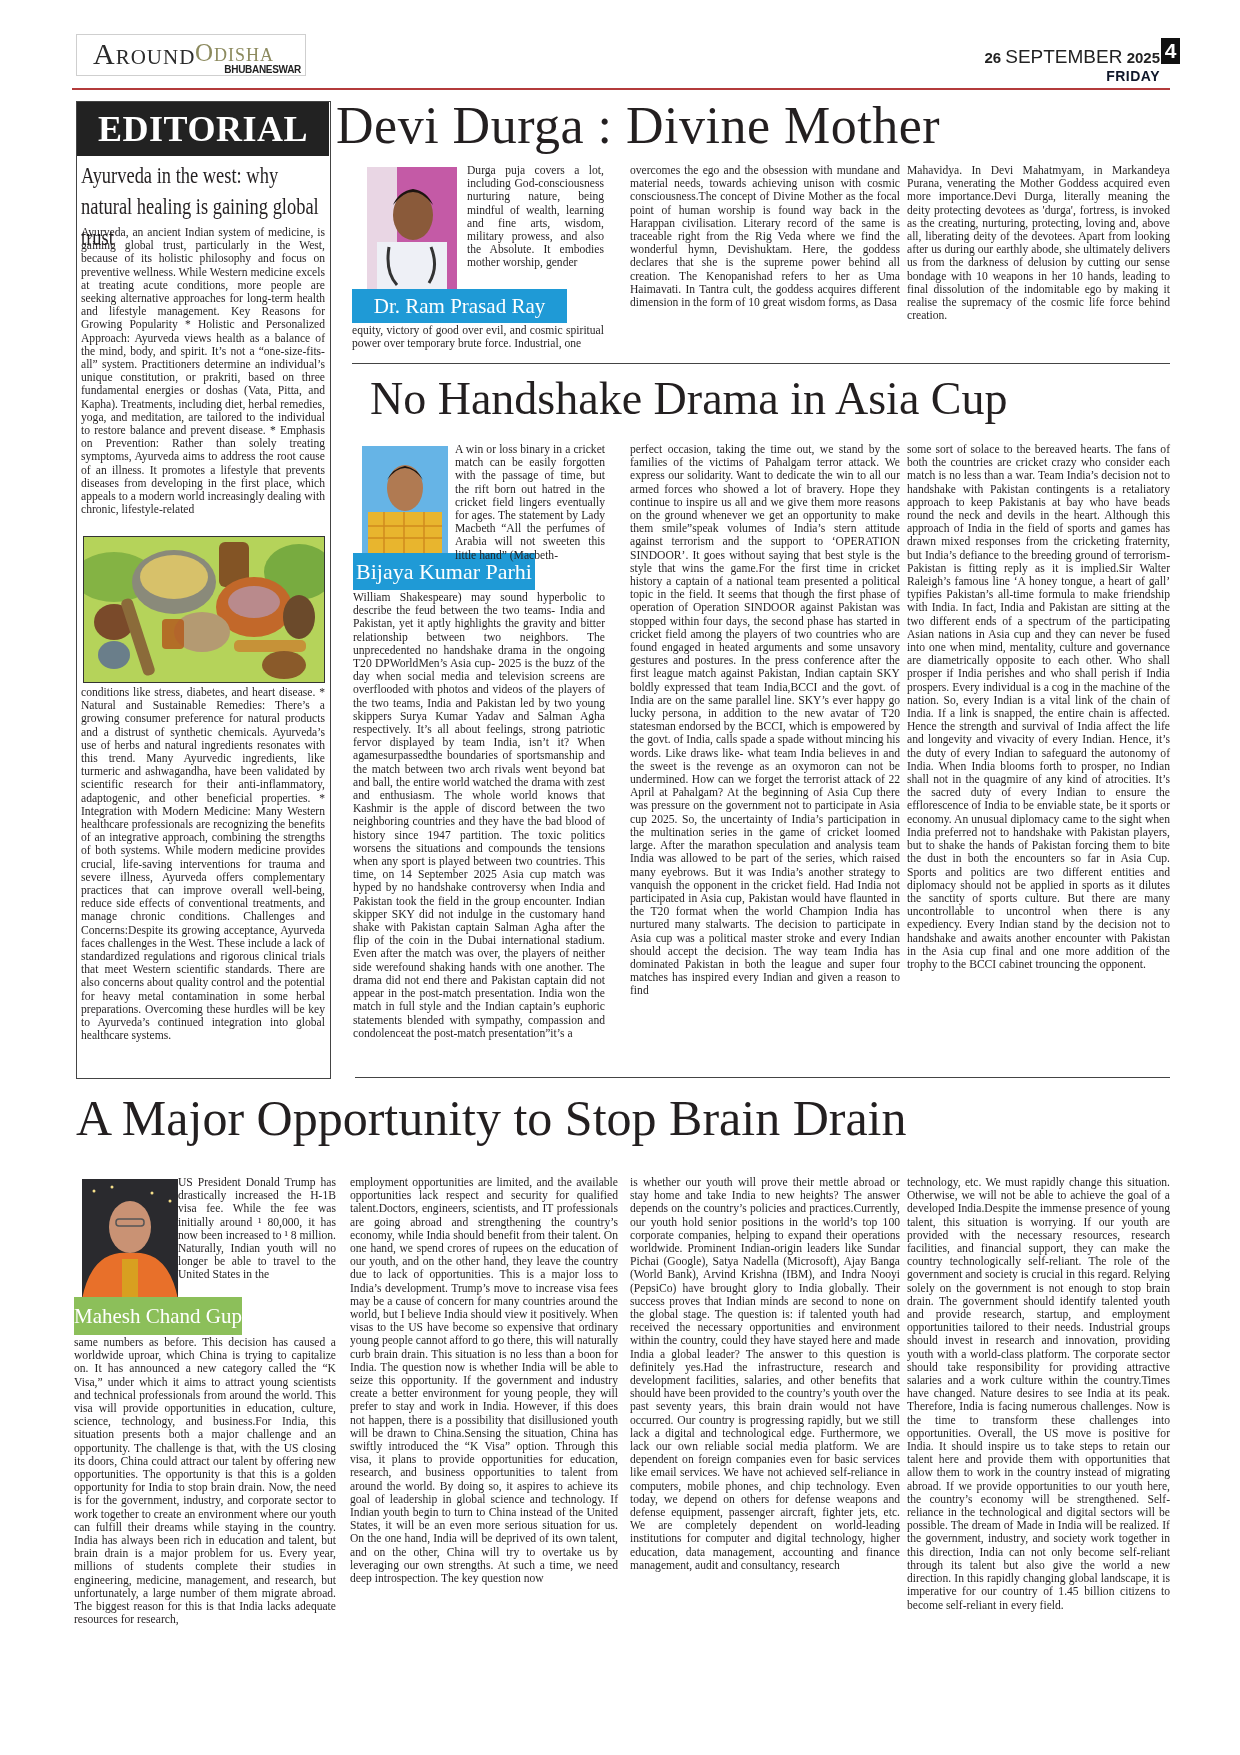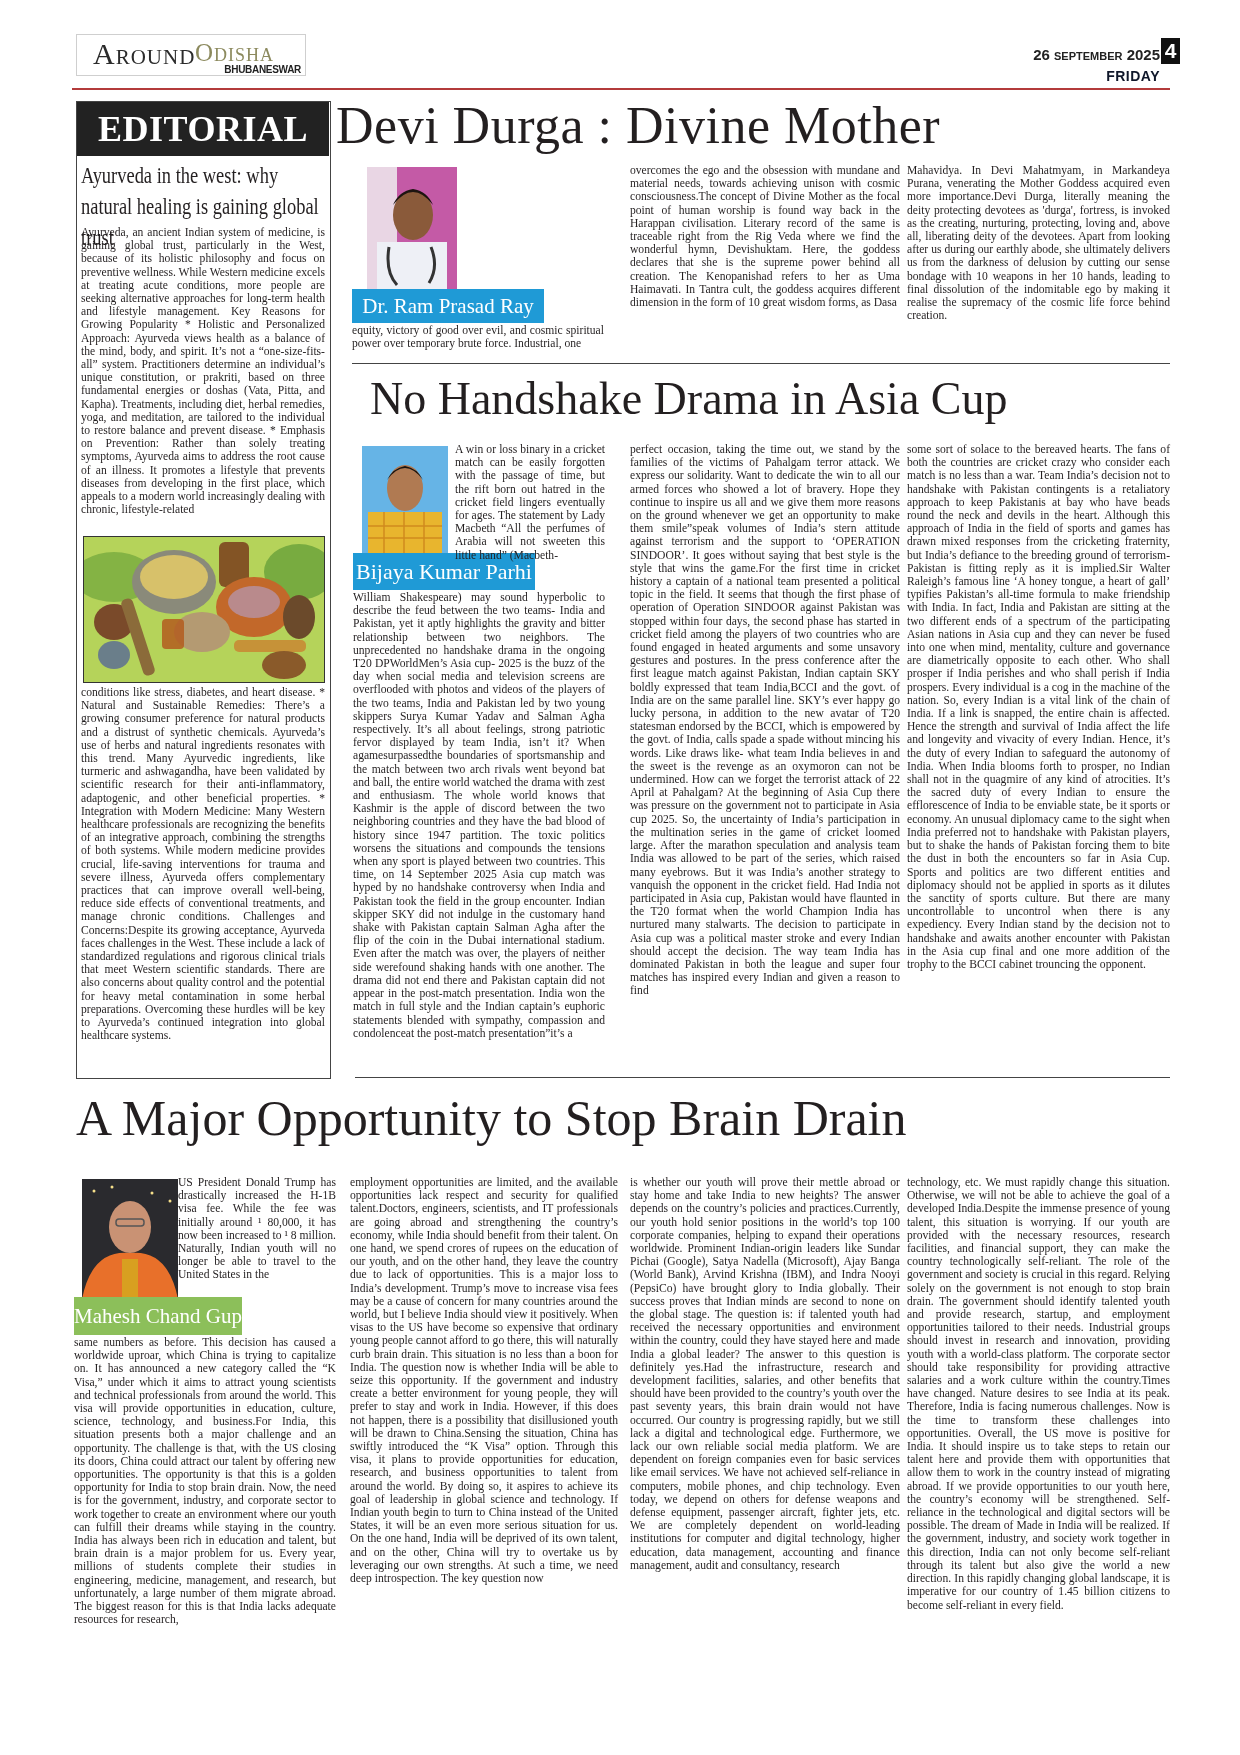--- a/index.html
+++ b/index.html
@@ -6,21 +6,21 @@
   body { width: 1240px; height: 1755px; position: relative; overflow: hidden; font-family: "Liberation Serif", serif; color: #231f20; }
   .abs { position: absolute; }
   .body-text { font-family: "Liberation Serif", serif; font-size: 11.6px; line-height: 13.2px; text-align: justify; color: #231f20; margin: 0; hyphens: auto; }
   
   .masthead-box { left: 76px; top: 34px; width: 228px; height: 40px; border: 1px solid #cfcfcf; background: #fff; }
   .mast-around { position: absolute; left: 16px; top: 2px; font-family: "Liberation Serif", serif; font-size: 30px; letter-spacing: 1px; color: #2b2b2b; font-variant: small-caps; }
   .mast-odisha { position: absolute; left: 118px; top: 4px; font-family: "Liberation Serif", serif; font-size: 25px; color: #8c8a5e; letter-spacing: 1px; font-variant: small-caps; }
   .mast-city { position: absolute; right: 4px; bottom: 0px; font-family: "Liberation Sans", sans-serif; font-size: 10px; font-weight: bold; color: #222; letter-spacing: -0.3px; }
   .topline { left: 72px; top: 88px; width: 1098px; height: 1.5px; background: #b33b3b; }
   .date { right: 80px; top: 46px; font-family: "Liberation Sans", sans-serif; font-weight: bold; font-size: 15px; color: #222; }
-  .date .mon { font-weight: bold; font-size: 11px; }
+  .date .mon { font-weight: normal; font-size: 19px; }
   .pagenum { left: 1161px; top: 38px; width: 19px; height: 26px; background: #111; color: #fff; font-family: "Liberation Sans", sans-serif; font-weight: bold; font-size: 21px; text-align: center; line-height: 26px; }
   .day { right: 80px; top: 68px; font-family: "Liberation Sans", sans-serif; font-weight: bold; font-size: 14px; color: #0f172a; letter-spacing: 0.5px; }
   
   .editorial-box { left: 76px; top: 101px; width: 253px; height: 976px; border: 1px solid #444; }
   .editorial-head { left: 77px; top: 102px; width: 252px; height: 54px; background: #222; color: #fff; font-family: "Liberation Serif", serif; font-weight: bold; font-size: 36px; text-align: center; line-height: 54px; letter-spacing: 0.5px; }
   .ed-title { left: 81px; top: 160px; width: 245px; font-family: "Liberation Serif", serif; font-size: 22.5px; line-height: 31px; color: #231f20; transform: scaleX(0.82); transform-origin: left top; width: 300px; }
   .ed-text1 { left: 81px; top: 226px; width: 244px; }
   .herbs-img { left: 83px; top: 536px; width: 240px; height: 145px; border: 1px solid #333; overflow: hidden; background: linear-gradient(135deg, #a6c94a 0%, #cfe27a 35%, #9cc43e 60%, #b8d45b 100%); }
   .ed-text2 { left: 81px; top: 686px; width: 244px; }
   
@@ -83,23 +83,24 @@
   <svg width="90" height="125" viewBox="0 0 90 125">
     <rect width="90" height="125" fill="#c45aa6"></rect>
     <rect x="0" y="0" width="30" height="125" fill="#e9d6e4"></rect>
     <rect x="10" y="75" width="70" height="50" fill="#eef0f6"></rect>
     <ellipse cx="46" cy="48" rx="20" ry="25" fill="#8a5a3a"></ellipse>
     <path d="M26 38 Q46 12 66 38 Q60 24 46 22 Q32 24 26 38Z" fill="#1d1410"></path>
     <path d="M22 80 Q18 105 30 118" stroke="#333" stroke-width="3" fill="none"></path>
     <path d="M64 80 Q72 100 62 116" stroke="#333" stroke-width="3" fill="none"></path>
   </svg>
 </div>
-<div class="abs author-tag tag-blue" style="left:352px; top:289px; width:192px; height:34px; font-size:21px; line-height:34px;">Dr. Ram Prasad Ray</div>
+<div class="abs author-tag tag-blue" style="left:352px; top:289px; width:215px; height:34px; font-size:21px; line-height:34px;">Dr. Ram Prasad Ray</div>
 <div class="abs" style="left:352px; top:164px; width:252px; height:188px;">
   <div style="float:left; width:115px; height:160px;"></div>
+  <p class="body-text">Durga puja covers a lot, including God-consciousness nurturing nature, being mindful of wealth, learning and fine arts, wisdom, military prowess, and also the Absolute. It embodies mother worship, gender</p>
   <p class="body-text" style="clear:both;">equity, victory of good over evil, and cosmic spiritual power over temporary brute force. Industrial, one</p>
 </div>
 <p class="abs body-text" style="left:630px; top:164px; width:270px;">overcomes the ego and the obsession with mundane and material needs, towards achieving unison with cosmic consciousness.The concept of Divine Mother as the focal point of human worship is found way back in the Harappan civilisation. Literary record of the same is traceable right from the Rig Veda where we find the wonderful hymn, Devishuktam. Here, the goddess declares that she is the supreme power behind all creation. The Kenopanishad refers to her as Uma Haimavati. In Tantra cult, the goddess acquires different dimension in the form of 10 great wisdom forms, as Dasa</p>
 <p class="abs body-text" style="left:907px; top:164px; width:263px;">Mahavidya. In Devi Mahatmyam, in Markandeya Purana, venerating the Mother Goddess acquired even more importance.Devi Durga, literally meaning the deity protecting devotees as 'durga', fortress, is invoked as the creating, nurturing, protecting, loving and, above all, liberating deity of the devotees. Apart from looking after us during our earthly abode, she ultimately delivers us from the darkness of delusion by cutting our sense bondage with 10 weapons in her 10 hands, leading to final dissolution of the indomitable ego by making it realise the supremacy of the cosmic life force behind creation.</p>
 <div class="abs rule" style="left:352px; top:363px; width:818px;"></div>
 
 <div class="abs headline h-cup">No Handshake Drama in Asia Cup</div>
 <div class="abs photo" style="left:362px; top:446px; width:86px; height:110px;">
   <svg width="86" height="110" viewBox="0 0 86 110">
     <rect width="86" height="110" fill="#66b4e6"></rect>

